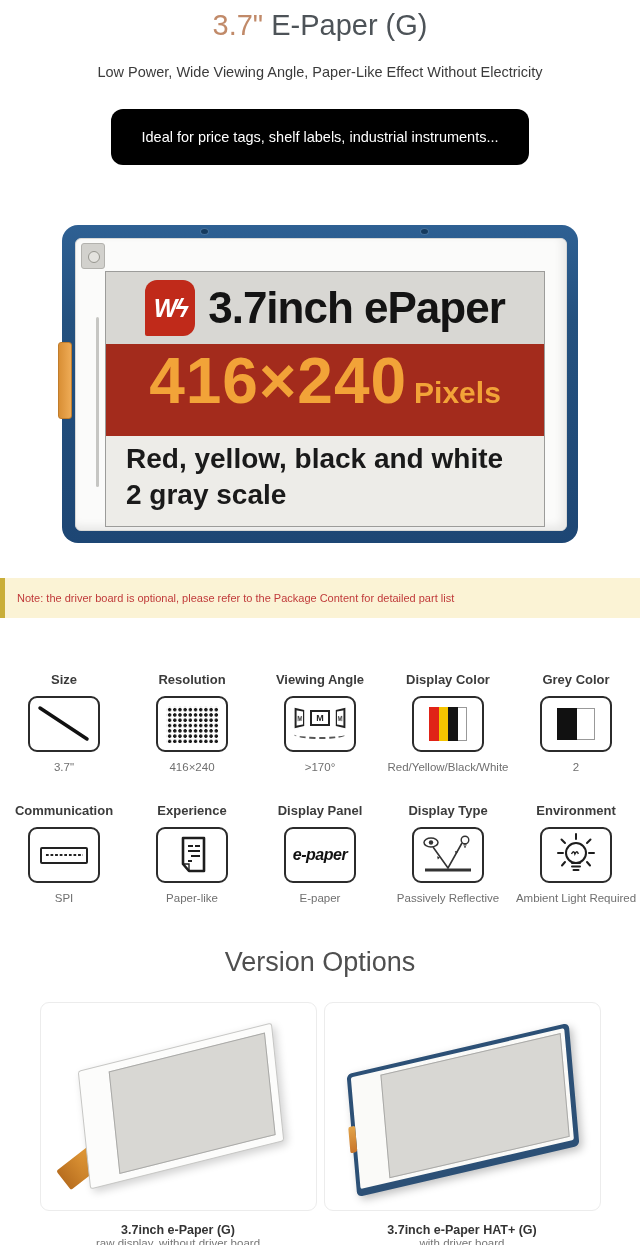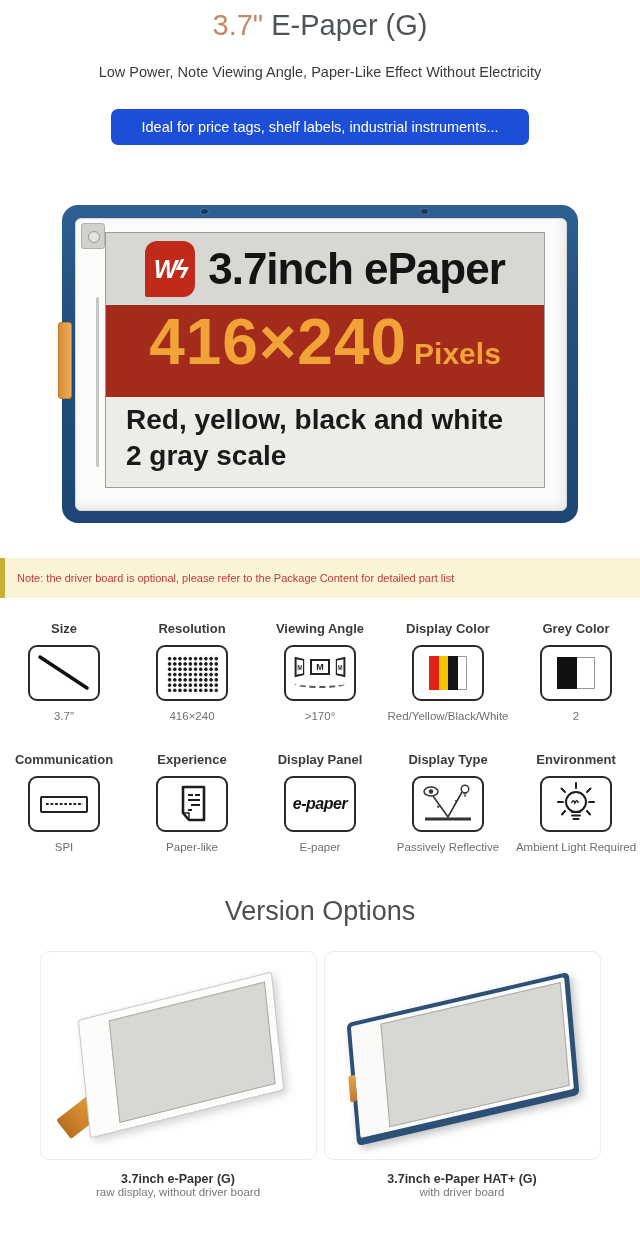--- a/index.html
+++ b/index.html
@@ -5,22 +5,22 @@
   * { margin:0; padding:0; box-sizing:border-box; }
   html,body { width:640px; height:1245px; background:#ffffff; overflow:hidden;
               font-family:"Liberation Sans", sans-serif; }
 
   
   .page-title { padding-top:9px; text-align:center; font-size:29px; line-height:32px; font-weight:400; }
   .title-accent { color:#c18a69; }
   .title-main { color:#4d5358;margin-top:44px; }
   .subtitle { margin-top:23px; text-align:center; font-size:14.5px; color:#3b3b3b; }
   .banner-wrap { margin-top:29px; text-align:center; }
-  .banner-pill { display:inline-block; background:#1d4ed8; color:#fff; font-size:14.5px;
-                 padding:10px 30px; border-radius:7px; }
+  .banner-pill { display:inline-block; background:#000000; color:#fff; font-size:14.5px;
+                 padding:20px 30px; border-radius:12px; }
 
   
   .hero { position:relative; width:520px; height:332px; margin:50px auto 0; }
   .hero-board { position:absolute; top:10px; left:2px; right:2px; bottom:4px;
                 background:linear-gradient(180deg,#2e6093 0%,#24517f 30%,#1d4674 100%);
                 border-radius:16px; }
   .hero-hole { position:absolute; top:13px; width:9px; height:7px; background:#153a5e;
                border:1px solid #46719c; border-radius:50%; }
   .hole-1 { left:140px; } .hole-2 { left:360px; }
   .hero-tab { position:absolute; left:-2px; top:127px; width:14px; height:77px;
@@ -28,41 +28,41 @@
               border-radius:3px; }
   .hero-bezel { position:absolute; top:23px; left:15px; right:13px; bottom:16px;
                 background:#fbfbfa; border:1px solid #d8d8d6; border-radius:6px;
                 box-shadow:inset -4px -4px 8px rgba(0,0,0,0.08); }
   .hero-screw { position:absolute; top:28px; left:21px; width:24px; height:26px;
                 background:#d2d1cd; border:1px solid #b3b2ae; border-radius:3px; }
   .hero-screw::after { content:""; position:absolute; left:6px; top:7px; width:10px; height:10px;
                 border:1px solid #97968f; border-radius:50%; background:#e4e3df; }
   .hero-seam { position:absolute; left:36px; top:102px; width:3px; height:170px;
                background:#c6c6c3; border-radius:2px; }
-  .hero-display { position:absolute; left:45px; top:37px; width:440px; height:256px;
+  .hero-display { position:absolute; left:45px; top:56px; width:440px; height:256px;
                   border:1px solid #9c9c9a; display:flex; flex-direction:column; overflow:hidden; }
   .hero-head { height:72px; background:#d8d7d3; display:flex; align-items:center;
                justify-content:center; gap:13px; }
   .hero-logo { width:50px; height:56px; background:#c02a1a; border-radius:12px 12px 12px 2px;
                color:#fff; display:flex; align-items:center; justify-content:center;
                font-weight:bold; font-style:italic; font-size:25px; letter-spacing:-2px; }
   .hero-brand { font-size:44px; font-weight:bold; color:#141414; letter-spacing:-1px; }
   .hero-red { height:92px; background:#a32b1c; display:flex; align-items:baseline;
               justify-content:center; }
   .hero-res { font-size:64px; font-weight:bold; color:#f2a338; letter-spacing:1px; }
   .hero-unit { font-size:30px; font-weight:bold; color:#f2a338; margin-left:7px; }
   .hero-bottom { flex:1; background:#edece8; padding:5px 16px 0 20px; }
   .hero-line { font-size:28px; font-weight:bold; color:#1a1a1a; line-height:1.27; }
 
   
   .note { margin-top:31px; width:640px; background:#fbf3d5; border-left:5px solid #c9ae39;
           padding:14px 10px 14px 12px; font-size:11px; color:#c03a3a; }
 
   
-  .features { margin-top:23px; display:grid; grid-template-columns:repeat(5,128px);
+  .features { margin-top:54px; display:grid; grid-template-columns:repeat(5,128px);
               row-gap:30px; justify-content:center; }
   .feature { display:flex; flex-direction:column; align-items:center; text-align:center; }
   .f-label { font-size:13px; font-weight:bold; color:#3b3b3b; }
   .f-iconbox { margin-top:9px; width:72px; height:56px; border:2px solid #2b2b2b;
                border-radius:9px; display:flex; align-items:center; justify-content:center;
                background:#fff; }
   .f-value { margin-top:9px; font-size:11.5px; color:#6f6f6f; white-space:nowrap; }
 
   .dot-grid { width:52px; height:37px;
               background-image:radial-gradient(circle,#1a1a1a 1.7px,transparent 1.9px);
@@ -124,21 +124,21 @@
   .vcard-title { margin-top:12px; text-align:center; font-size:12.5px; font-weight:bold; color:#333; }
   .vcard-sub { margin-top:0; text-align:center; font-size:11.5px; color:#777; }
 </style>
 </head>
 <body>
 
 <div class="page-title">
   <span class="title-accent">3.7"</span><span class="title-main"> E-Paper (G)</span>
 </div>
 
-<div class="subtitle">Low Power, Note Viewing Angle, Paper-Like Effect Without Electricity</div>
+<div class="subtitle">Low Power, Wide Viewing Angle, Paper-Like Effect Without Electricity</div>
 
 <div class="banner-wrap">
   <span class="banner-pill">Ideal for price tags, shelf labels, industrial instruments...</span>
 </div>
 
 <div class="hero">
   <div class="hero-board"></div>
   <div class="hero-hole hole-1"></div>
   <div class="hero-hole hole-2"></div>
   <div class="hero-tab"></div>

